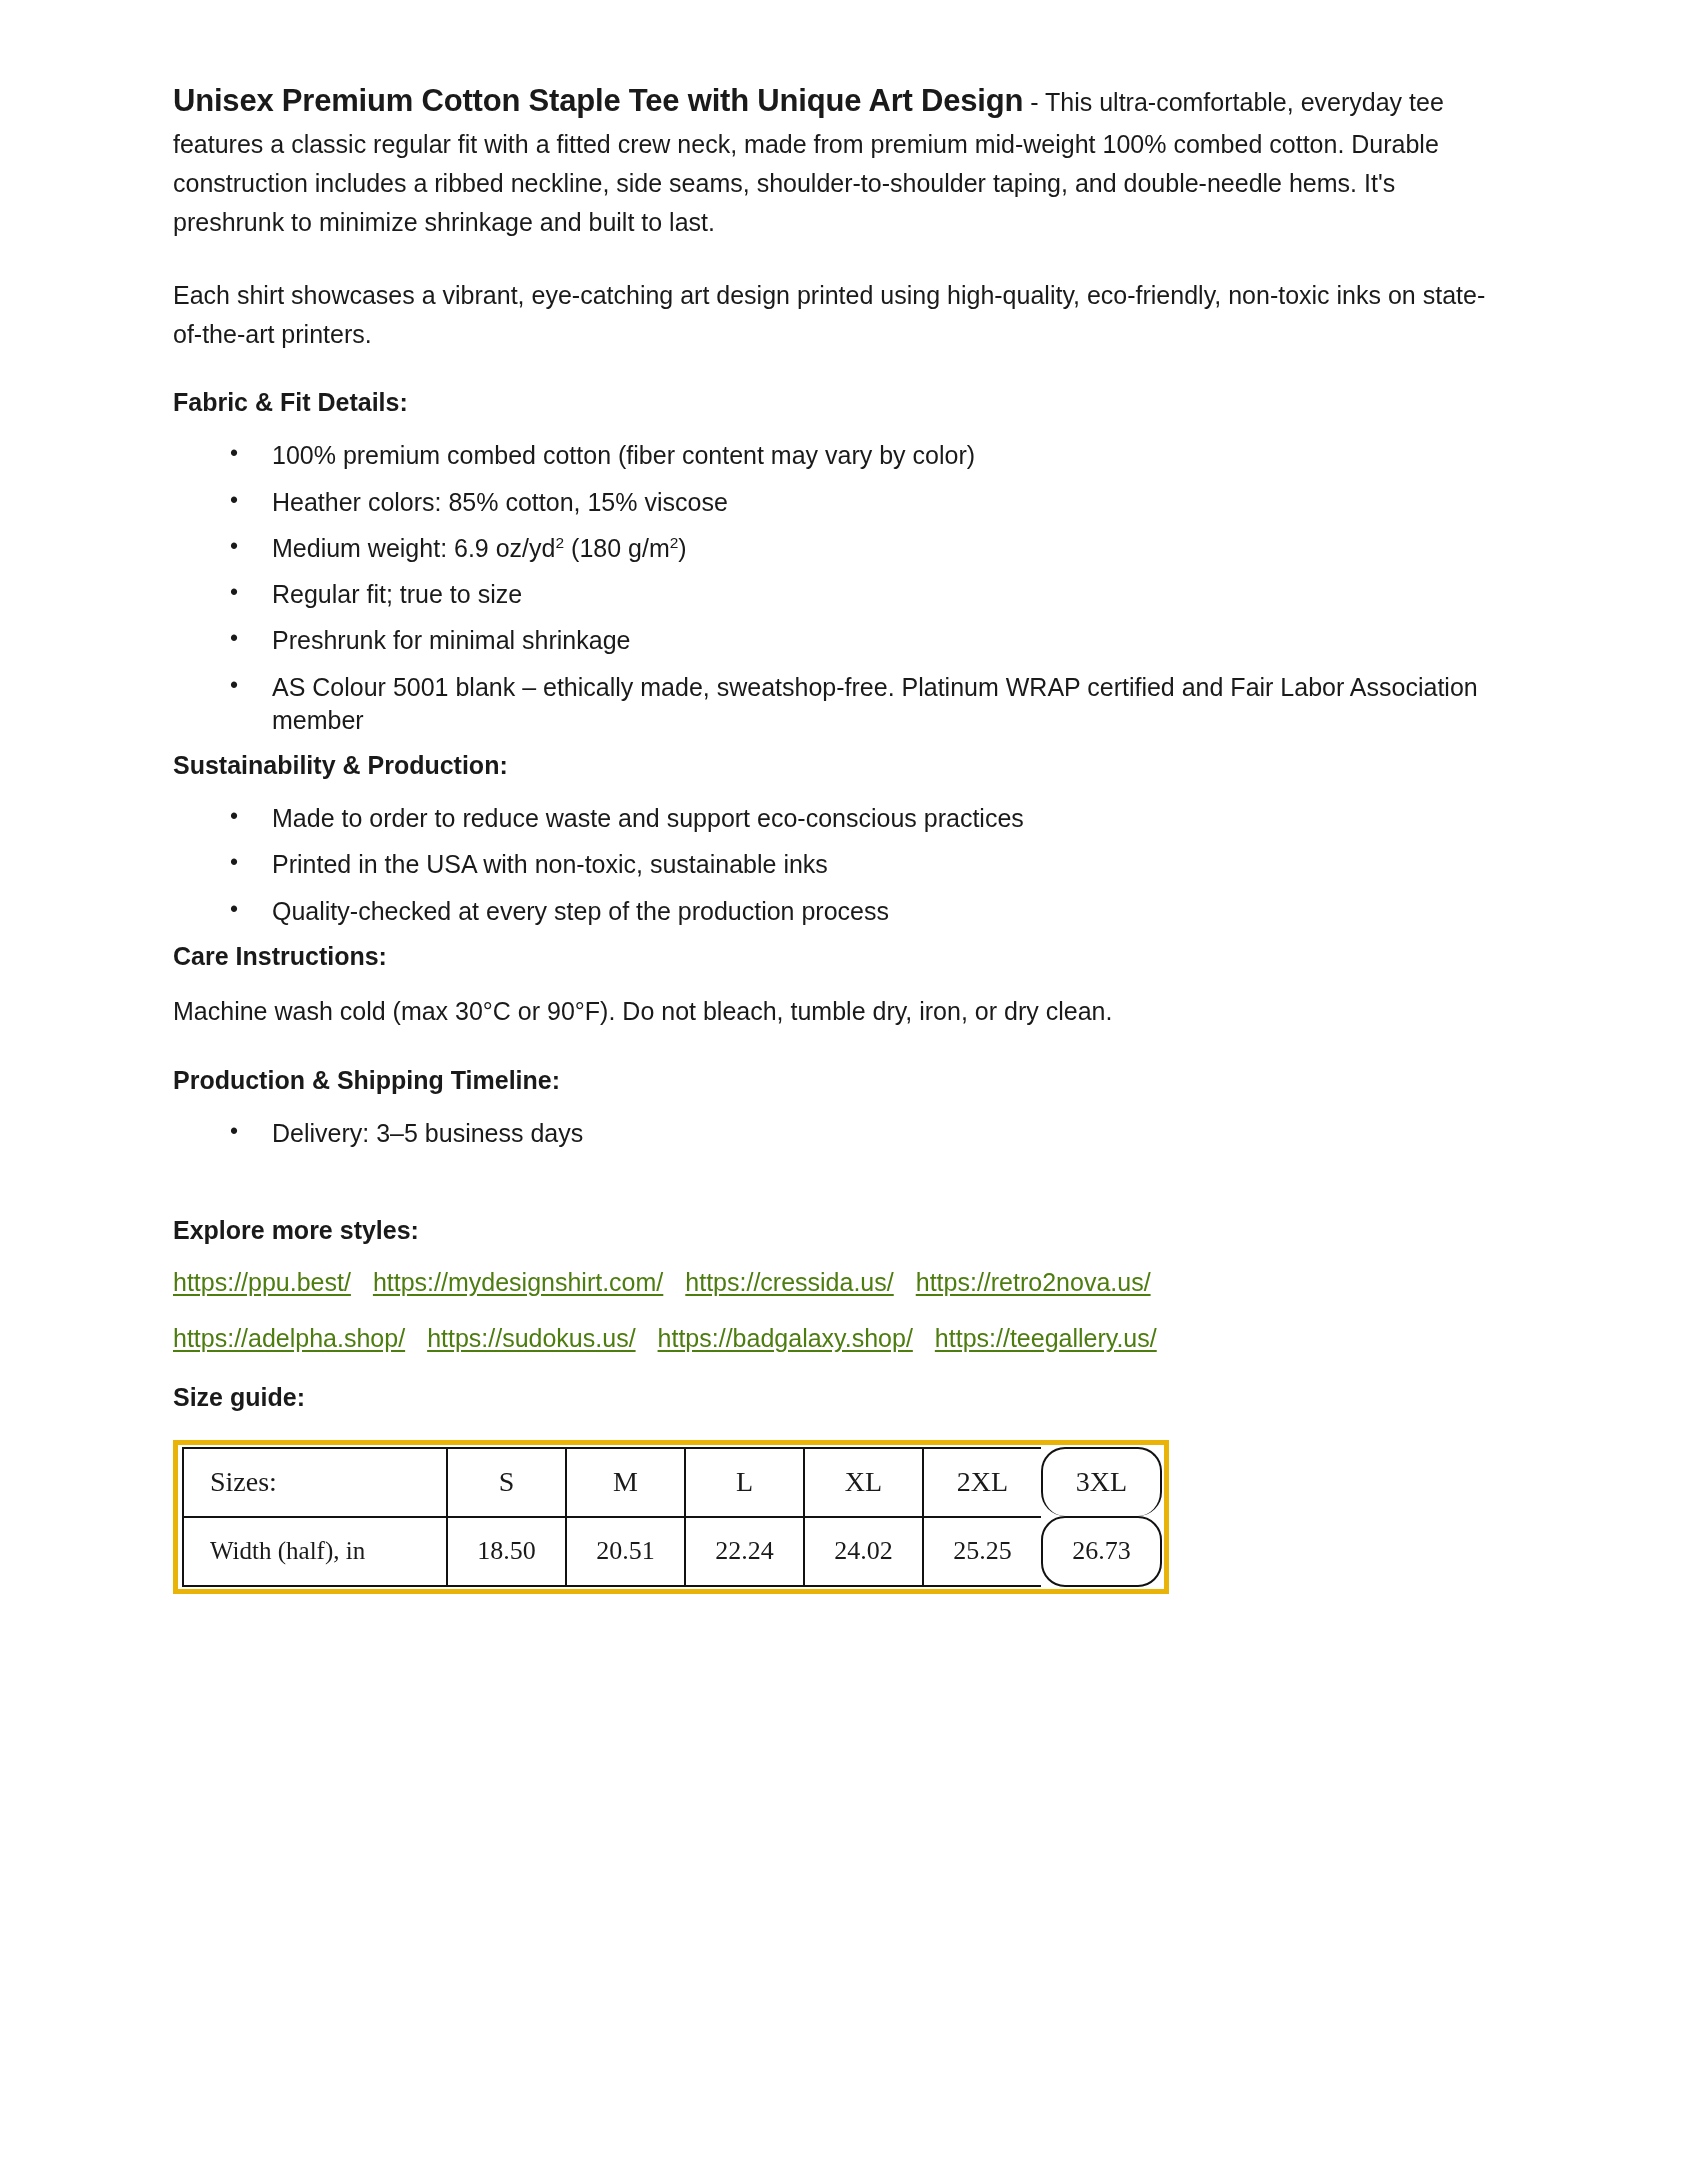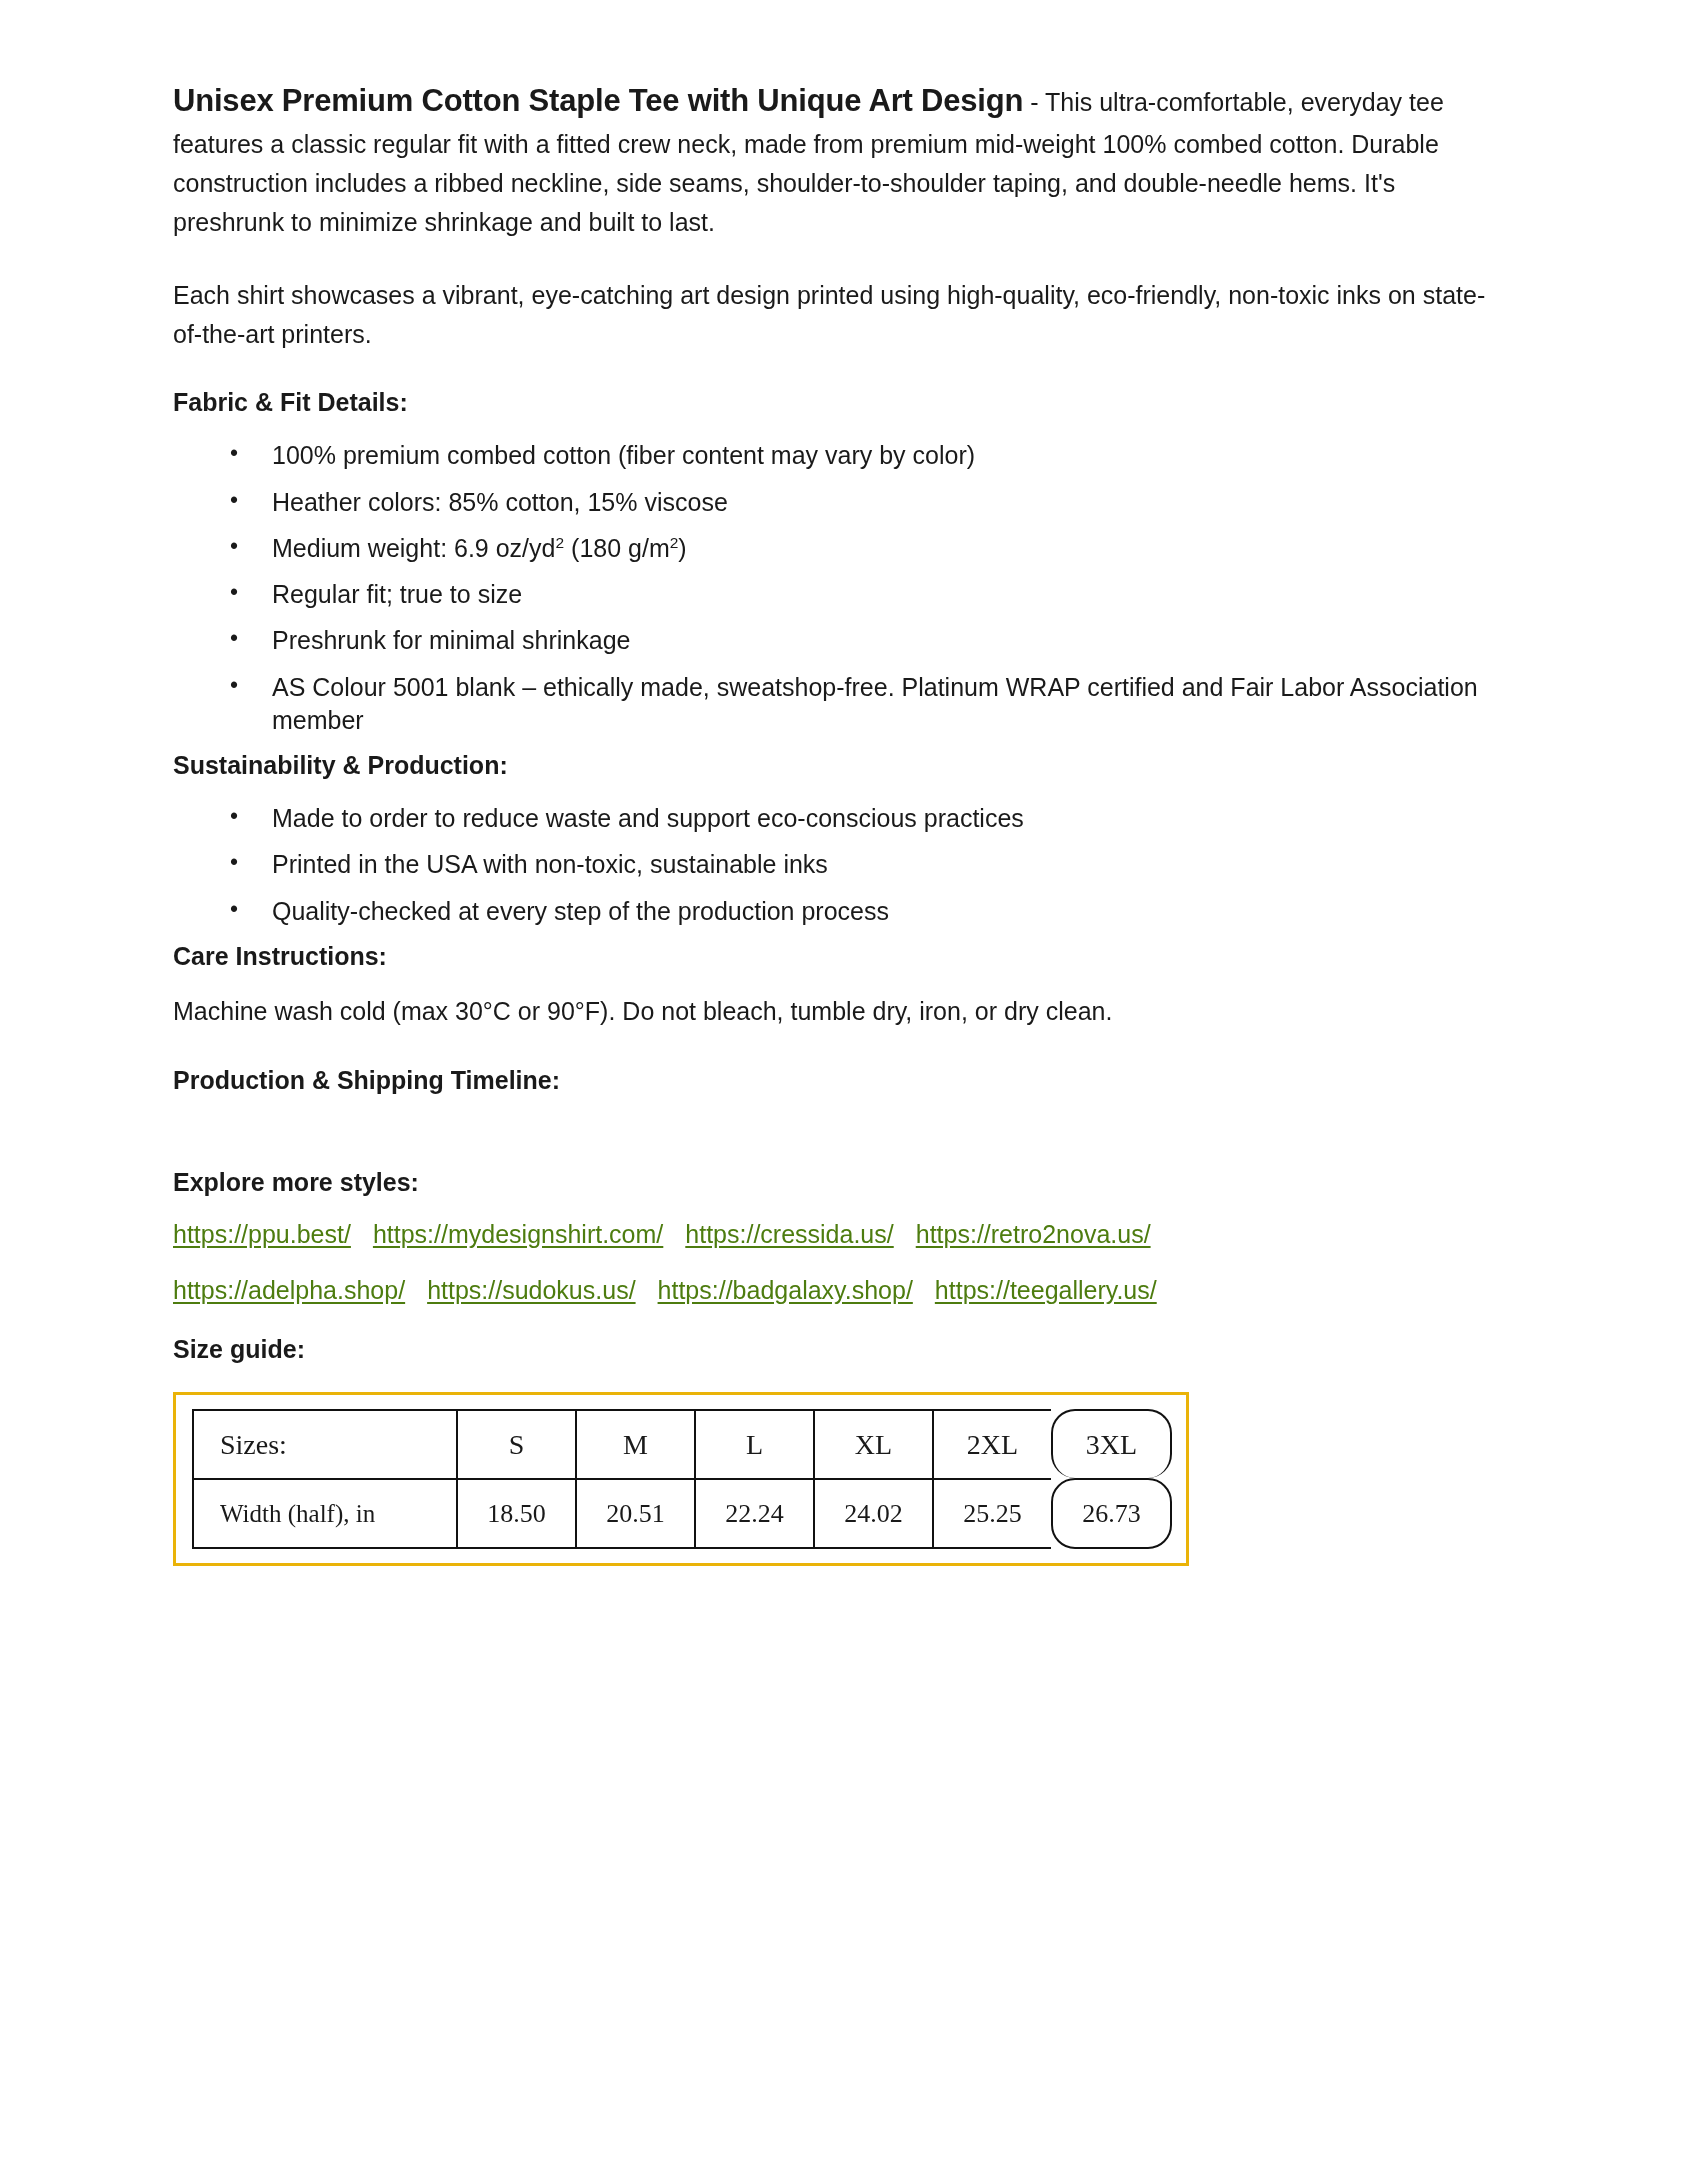--- a/index.html
+++ b/index.html
@@ -116,22 +116,22 @@
     width: 117px;
   }
   table.size-table tr td {
     border-right-width: 0;
     border-bottom-width: 0;
   }
   table.size-table tr td:last-child { border-right-width: 2px; border-radius: 24px; }
   table.size-table tr:last-child td { border-bottom-width: 2px; }
   .tbl-wrap {
     display: inline-block;
-    padding: 14px;
-    border: 3px solid #eab308;
+    padding: 2px;
+    border: 5px solid #eab308;
   }
   sup { font-size: 0.62em; vertical-align: super; line-height: 0; }
 </style>
 </head>
 <body>
 
 <div class="page">
 
   <p class="intro">
     <span class="title">Unisex Premium Cotton Staple Tee with Unique Art Design</span><span> - This </span><span>ultra-comfortable, everyday tee features a classic regular fit with a fitted crew neck, made from premium mid-weight 100% combed cotton. Durable construction includes a ribbed neckline, side seams, shoulder-to-shoulder taping, and double-needle hems. It's preshrunk to minimize shrinkage and built to last.</span>
@@ -156,20 +156,21 @@
     <li>Made to order to reduce waste and support eco-conscious practices</li>
     <li>Printed in the USA with non-toxic, sustainable inks</li>
     <li>Quality-checked at every step of the production process</li>
   </ul>
 
   <h2 class="heading">Care Instructions:</h2>
   <p class="care-text">Machine wash cold (max 30°C or 90°F). Do not bleach, tumble dry, iron, or dry clean.</p>
 
   <h2 class="heading">Production &amp; Shipping Timeline:</h2>
   <ul class="bullets">
+    <li>Delivery: 3–5 business days</li>
   </ul>
 
   <div class="spacer-lg"></div>
 
   <h2 class="heading">Explore more styles:</h2>
   <div class="links-block">
     <div class="links-row">
       <a href="#">https://ppu.best/</a><a href="#">https://mydesignshirt.com/</a><a href="#">https://cressida.us/</a><a href="#">https://retro2nova.us/</a>
     </div>
     <div class="links-row">

